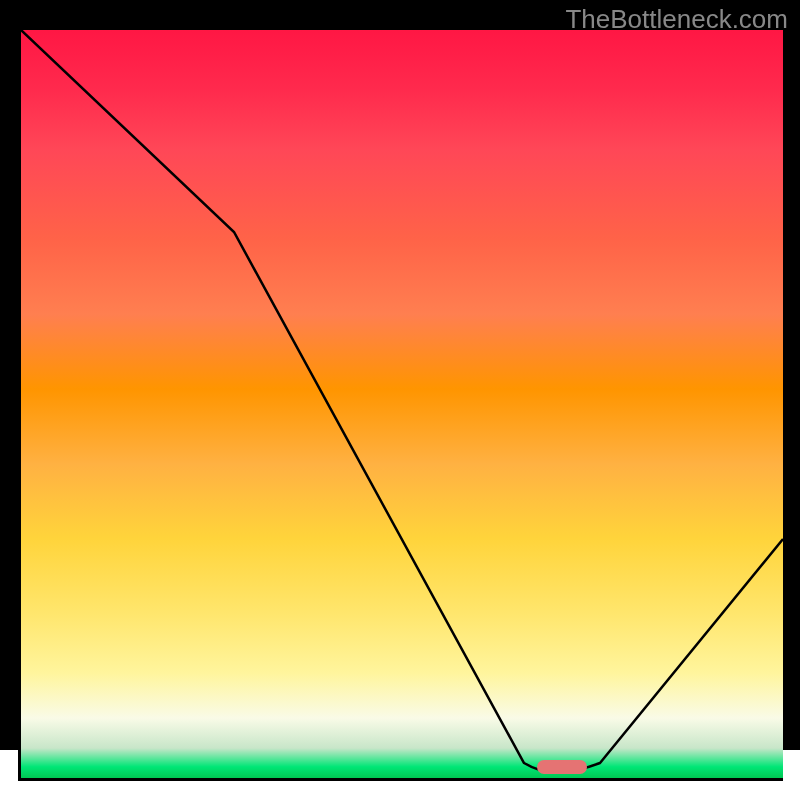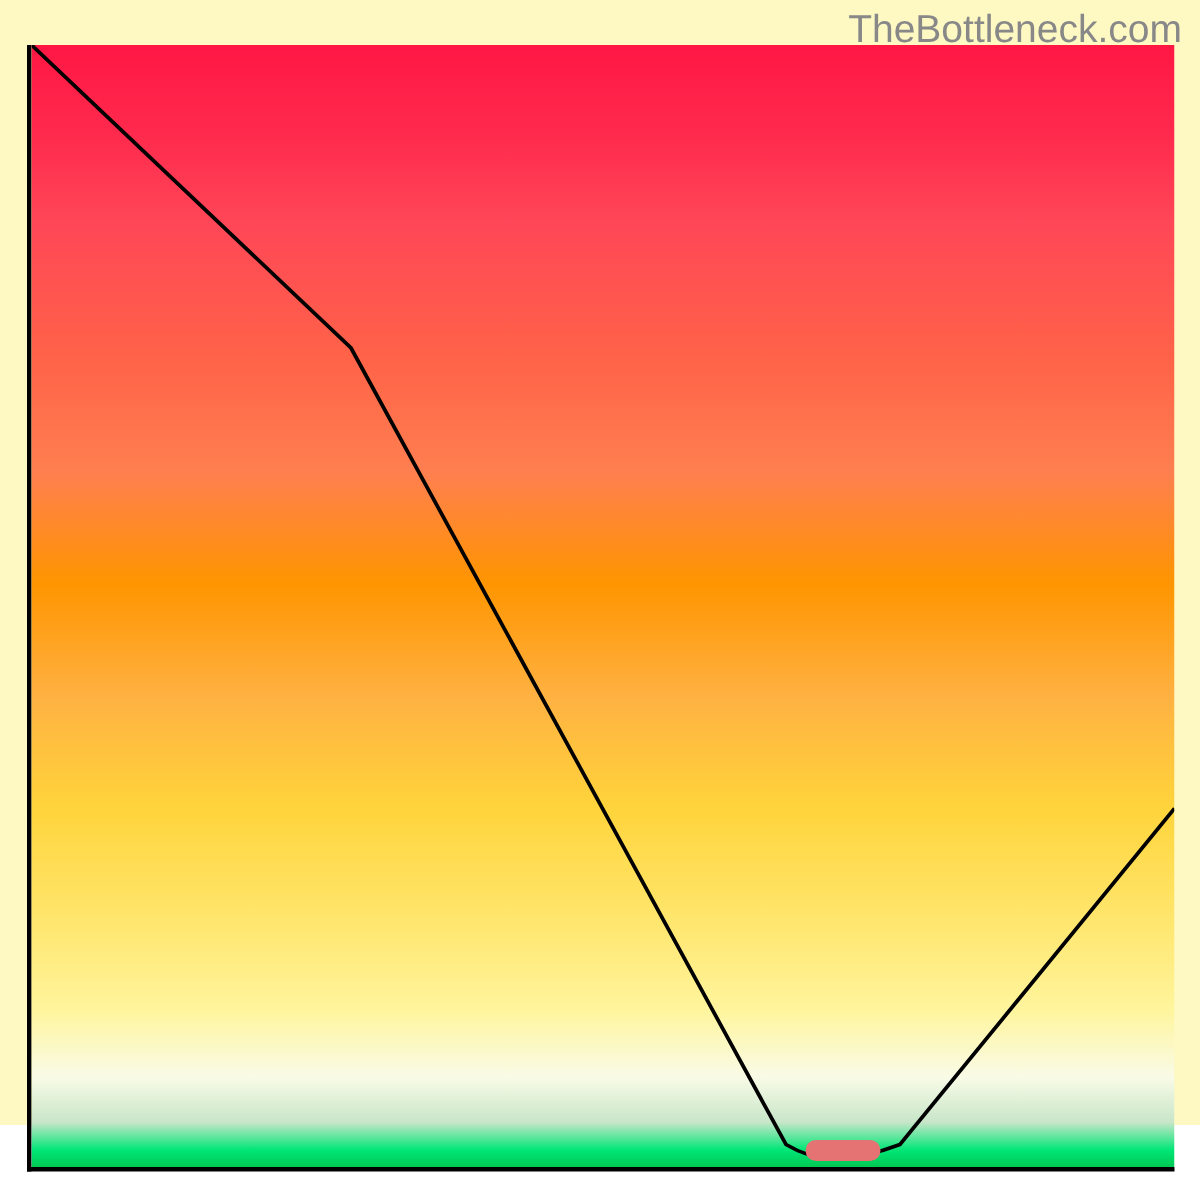--- a/index.html
+++ b/index.html
@@ -7,21 +7,21 @@
     padding: 0;
     width: 800px;
     height: 800px;
     position: relative;
     font-family: Arial, sans-serif;
   }
   .chart-container {
     width: 800px;
     height: 750px;
     position: relative;
-    background: #fef9c3;
+    background: #000000;
   }
   .watermark {
     position: absolute;
     top: 4px;
     right: 12px;
     font-size: 26px;
     color: #888;
     font-weight: normal;
     z-index: 10;
   }

